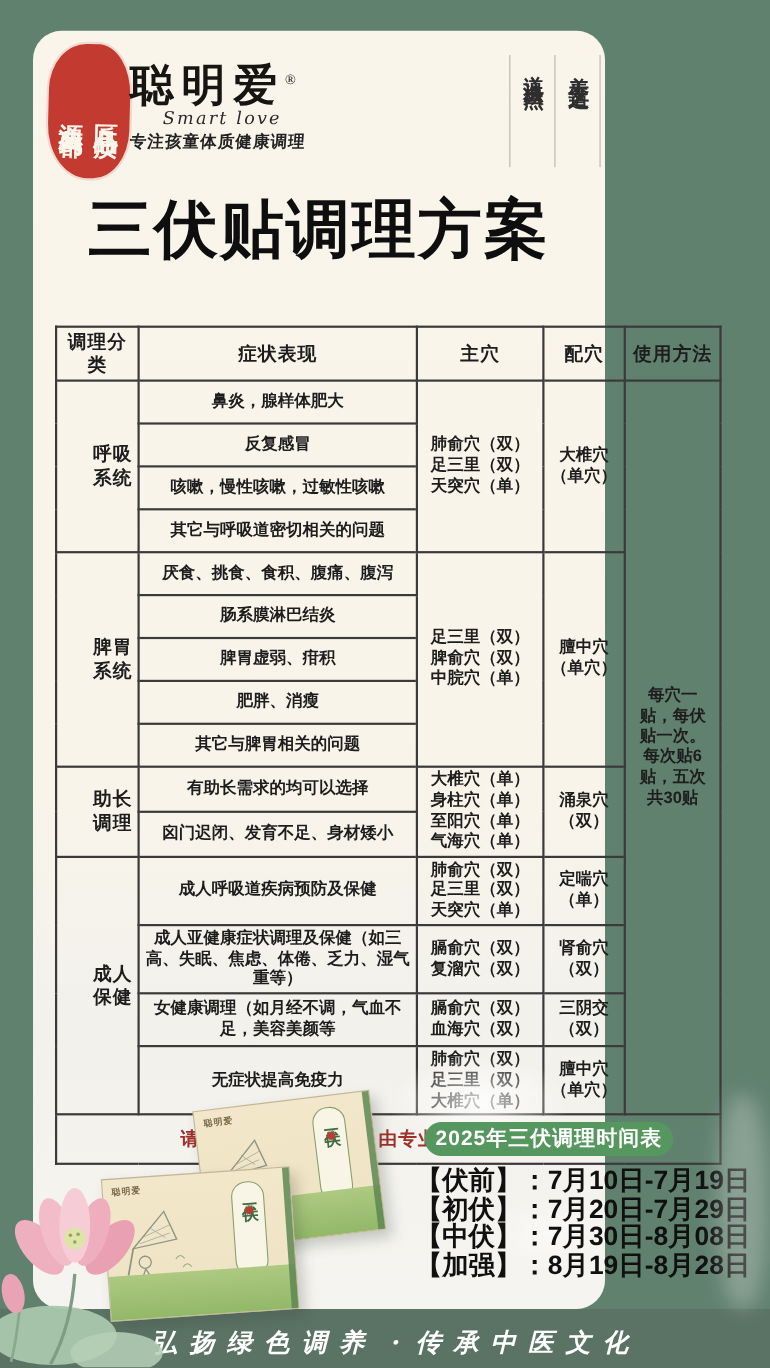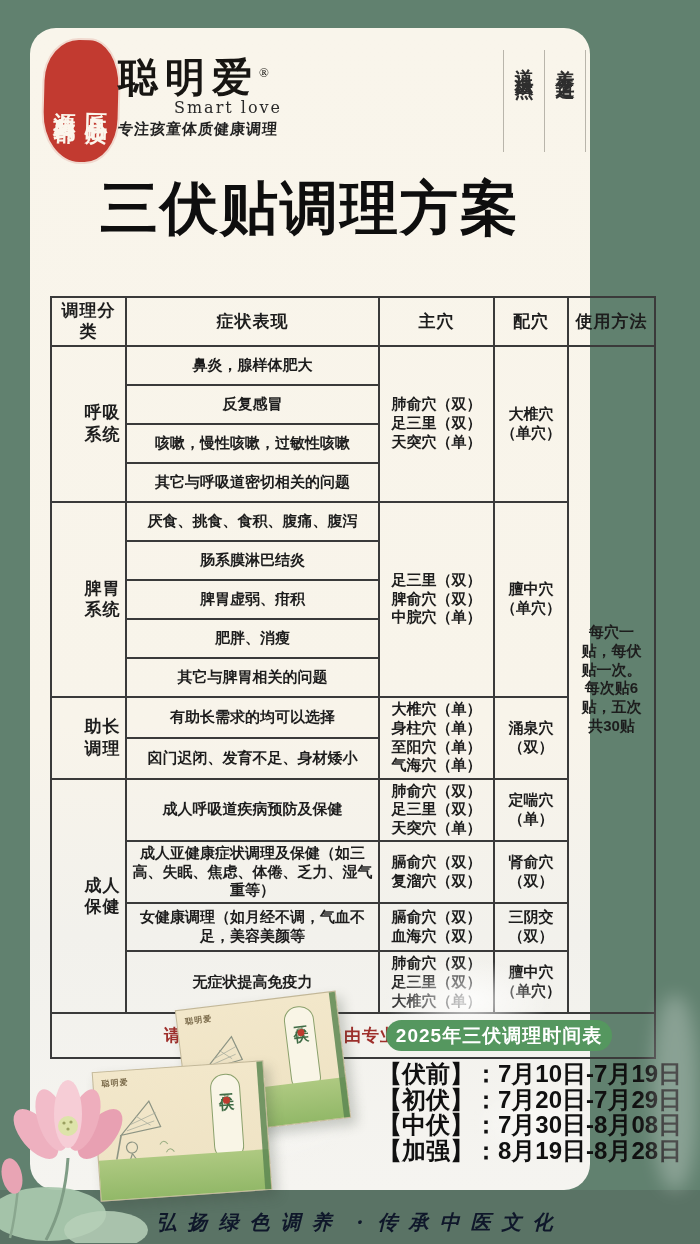--- a/index.html
+++ b/index.html
@@ -5,21 +5,21 @@
   * { margin:0; padding:0; box-sizing:border-box; }
   html,body { width:700px; height:1244px; }
   body {
     position:relative; overflow:hidden;
     background:#61816f;
     font-family:"Liberation Sans", sans-serif;
     color:#1d1d1d;
   }
   
   .card {
-    position:absolute; left:30px; top:28px; width:560px; height:1162px;
+    position:absolute; left:30px; top:28px; width:520px; height:1162px;
     border-radius:26px;
     background:linear-gradient(180deg,#f9f5eb 0%,#f8f4ea 60%,#f2f1ec 78%,#f5f4f0 100%);
     z-index:1;
   }
   .card::after{ 
     content:""; position:absolute; left:0; bottom:0; width:100%; height:270px;
     background:
       radial-gradient(120px 60px at 78% 30%, rgba(255,255,255,.8), rgba(255,255,255,0) 70%),
       radial-gradient(160px 80px at 40% 70%, rgba(255,255,255,.55), rgba(255,255,255,0) 70%),
       radial-gradient(90px 50px at 90% 75%, rgba(255,255,255,.5), rgba(255,255,255,0) 70%);
@@ -41,22 +41,22 @@
   .seal-text { writing-mode:vertical-rl; color:#fbf6ec; font-weight:900;
     font-size:22px; line-height:1.45; letter-spacing:3px; }
   .seal-text span{ display:block; }
   .brand-name {
     position:absolute; left:88px; top:22px; width:180px;
     font-size:40px; font-weight:900; letter-spacing:7px; color:#171512;
     font-family:"Liberation Serif", serif;
   }
   .brand-name sup { font-size:13px; font-weight:400; letter-spacing:0; }
   .brand-script {
-    position:absolute; left:118px; top:70px; width:160px; text-align:center;
-    font-family:"DejaVu Serif", serif; font-size:16px;
+    position:absolute; left:118px; top:70px; width:160px; 
+    font-family:"DejaVu Serif", serif; font-style:italic; font-size:16px;
     color:#2a2a2a; letter-spacing:2px;
   }
   .brand-tagline {
     position:absolute; left:88px; top:92px; width:190px;
     font-size:15px; font-weight:700; color:#222; letter-spacing:1px;
     font-family:"Liberation Serif", serif; transform:skewX(-4deg);
   }
   
   .motto { position:absolute; right:4px; top:22px; height:102px;
     display:flex; flex-direction:row; align-items:stretch; }
@@ -115,21 +115,21 @@
   .box .vlabel .dot { width:7px; height:7px; border-radius:50%;
     background:#bf3b2f; margin-top:4px; }
   .sketch { position:absolute; left:8px; top:22px; opacity:.75; }
   
   .lotus { position:absolute; left:-12px; top:1028px; z-index:4; }
   
   .footer-band { position:absolute; left:0; bottom:0; width:700px; height:54px;
     background:#5a7365; z-index:0; }
   .footer-slogan {
     position:absolute; left:0; bottom:8px; width:100%; text-align:center; z-index:2;
-    color:#0f172a; font-size:20px; font-weight:700; font-style:italic;
+    color:#ffffff; font-size:23px; font-weight:700; font-style:italic;
     font-family:"DejaVu Serif", serif; letter-spacing:11px;padding-left:20px;
   }
   .footer-sep { margin:0 14px; letter-spacing:0; }
 </style>
 </head>
 <body>
 
 <div class="footer-band"></div>
 
 <div class="card">

